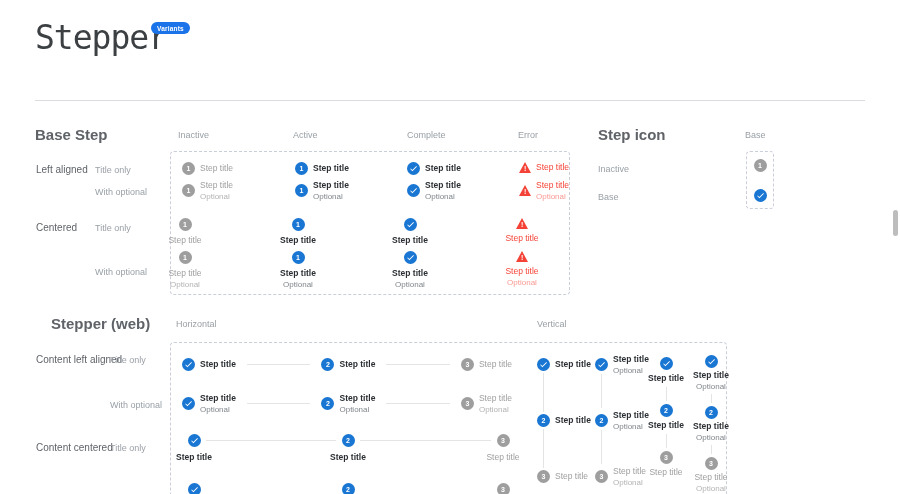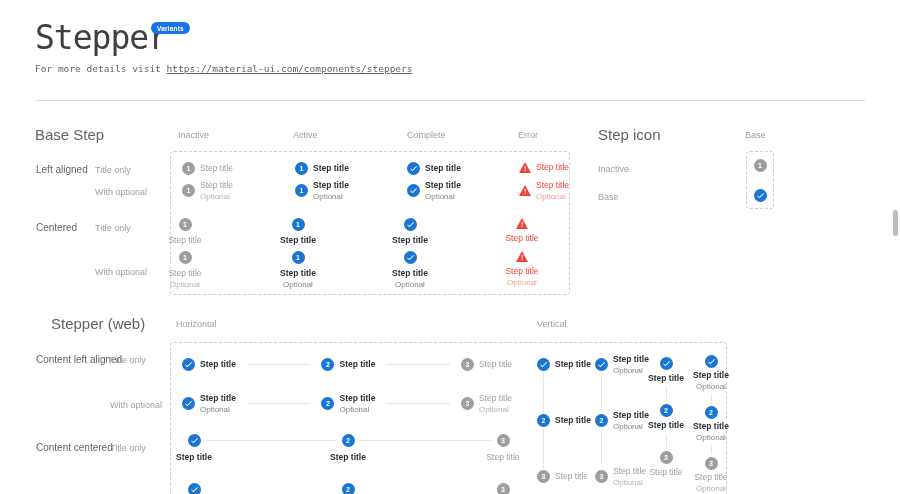--- a/index.html
+++ b/index.html
@@ -11,21 +11,21 @@
   
   .h1 { font-family:"DejaVu Sans Mono", monospace; font-size:33px; font-weight:400;
         color:#3c4043; letter-spacing:-1px; }
   .badge { background:#1a73e8; color:#fff; font-size:6.5px; font-weight:700;
            padding:2.5px 6px; border-radius:8px; letter-spacing:.2px; }
   .subtitle { font-family:"DejaVu Sans Mono", monospace; font-size:9.5px; color:#5f6368; }
   .subtitle a { color:#5f6368; text-decoration:underline; }
   .divider { height:1px; background:#dadce0; }
 
   
-  .sec-h { font-size:15px; color:#5f6368; font-weight:400; }
+  .sec-h { font-size:15px; color:#5f6368; font-weight:700; }
   .col-h { font-size:9px; color:#9aa0a6; }
   .row-l { font-size:10px; color:#5f6368; }
   .sub-l { font-size:9px; color:#9aa0a6;text-align:center; }
 
   .dash { border:1px dashed #c9ced9; border-radius:4px; }
 
   
   .ic { width:13px; height:13px; border-radius:50%; display:inline-flex; align-items:center;
         justify-content:center; flex:none; color:#fff; position:relative; z-index:1; }
   .ic i { font-style:normal; font-size:7px; font-weight:700; line-height:1; }
@@ -58,24 +58,20 @@
   .scroll-thumb { position:absolute; left:893px; top:210px; width:5px; height:26px;
                   background:#bdbdbd; border-radius:3px; }
 </style>
 </head>
 <body>
 
 <div class="page">
 
   <div class="abs h1" style="left:35px;top:18px">Stepper</div>
   <div class="abs badge" style="left:151px;top:22px">Variants</div>
-  <div class="abs subtitle" style="left:35px;top:63px">
-    <span>For more details visit</span>
-    <a href="#">https://material-ui.com/components/steppers</a>
-  </div>
   <div class="abs divider" style="left:35px;top:100px;width:830px"></div>
 
   <div class="abs sec-h" style="left:35px;top:126px">Base Step</div>
   <div class="abs col-h" style="left:178px;top:130px">Inactive</div>
   <div class="abs col-h" style="left:293px;top:130px">Active</div>
   <div class="abs col-h" style="left:407px;top:130px">Complete</div>
   <div class="abs col-h" style="left:518px;top:130px">Error</div>
 
   <div class="abs row-l" style="left:36px;top:164px">Left aligned</div>
   <div class="abs sub-l" style="left:95px;top:165px">Title only</div>

